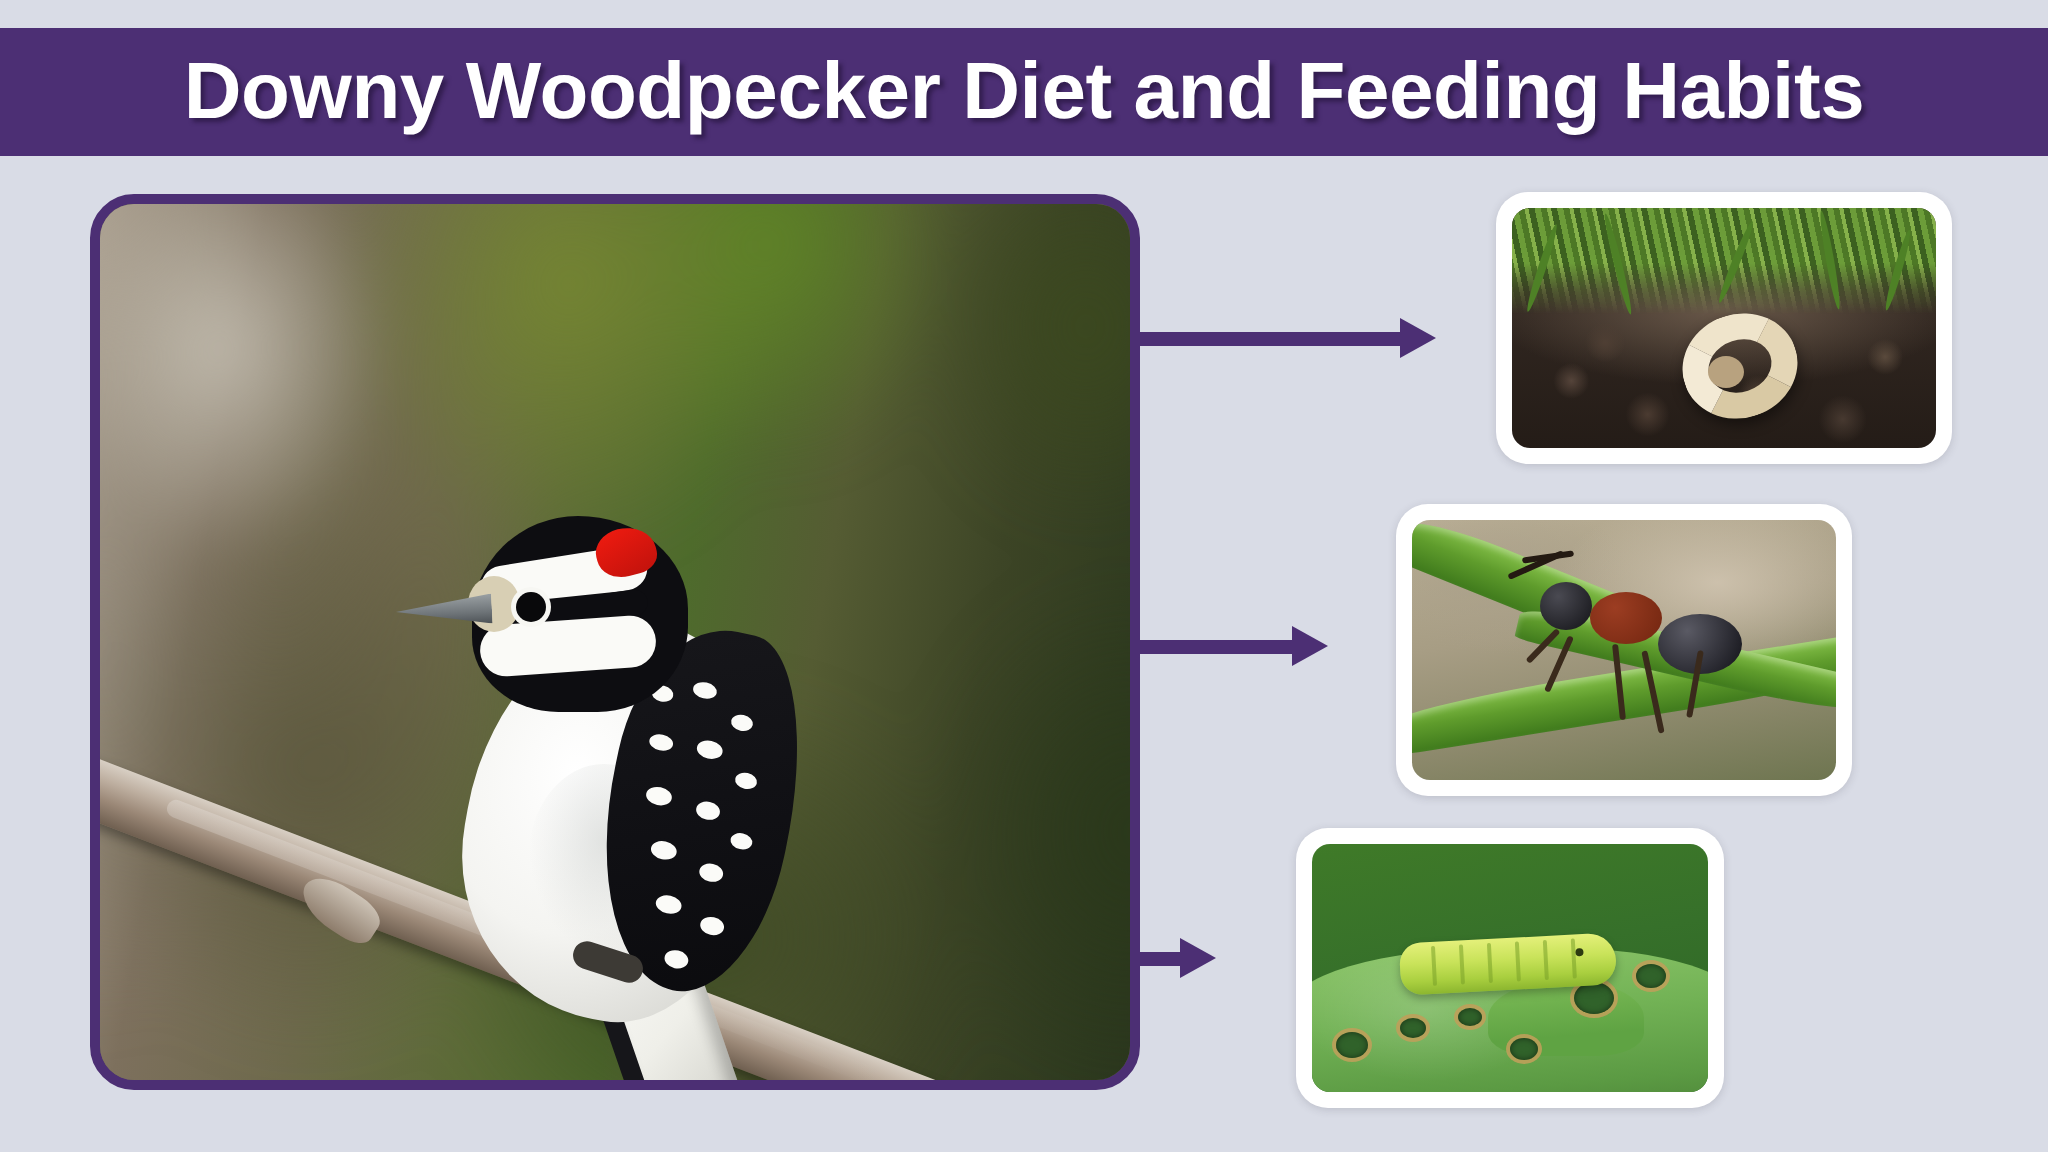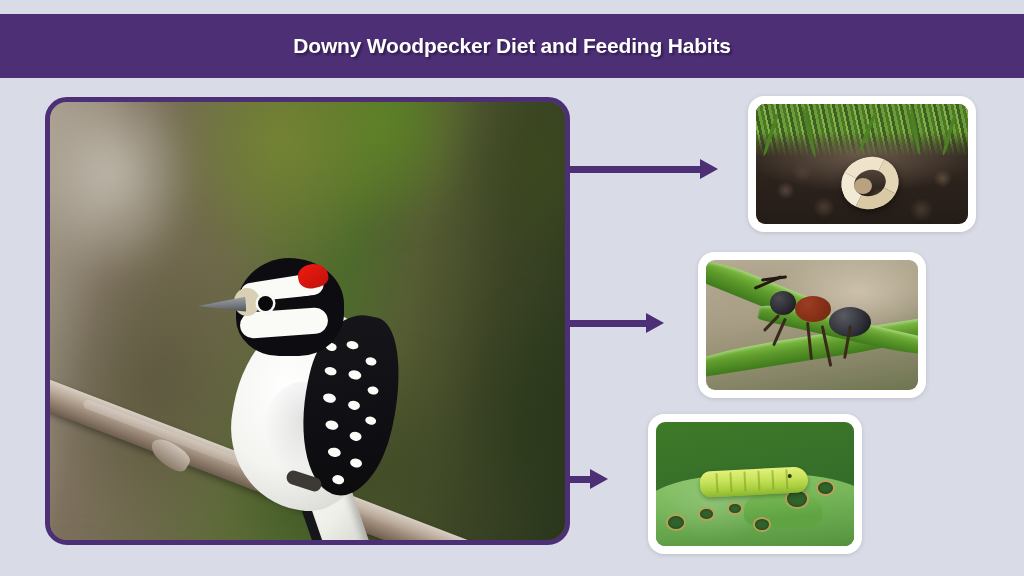--- a/index.html
+++ b/index.html
@@ -21,21 +21,21 @@
     position:absolute;
     left:0; top:14px;
     width:1024px; height:64px;
     background:#4c2f74;
     display:flex;
     align-items:center;
     justify-content:center;
   }
   #title-text {
     color:#ffffff;
-    font-size:21px;
+    font-size:40px;
     font-weight:bold;
     letter-spacing:-0.2px;
     text-shadow:2px 2px 2px rgba(30,15,50,0.55);
     white-space:nowrap;
   }
 
   
   #hero-frame {
     position:absolute;
     left:45px; top:97px;

